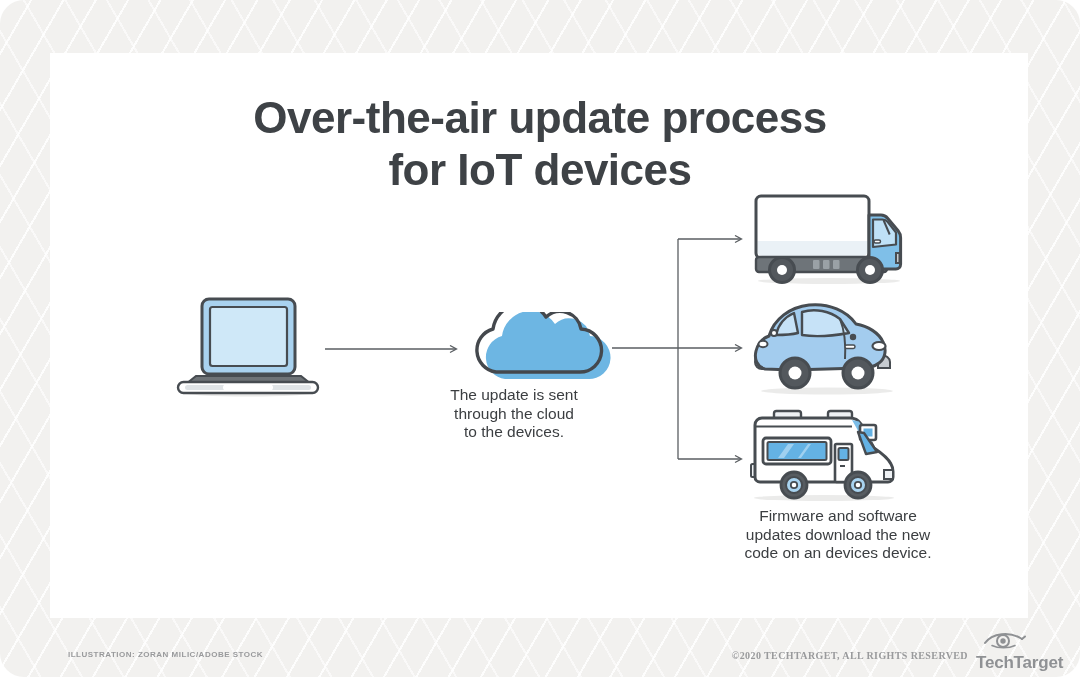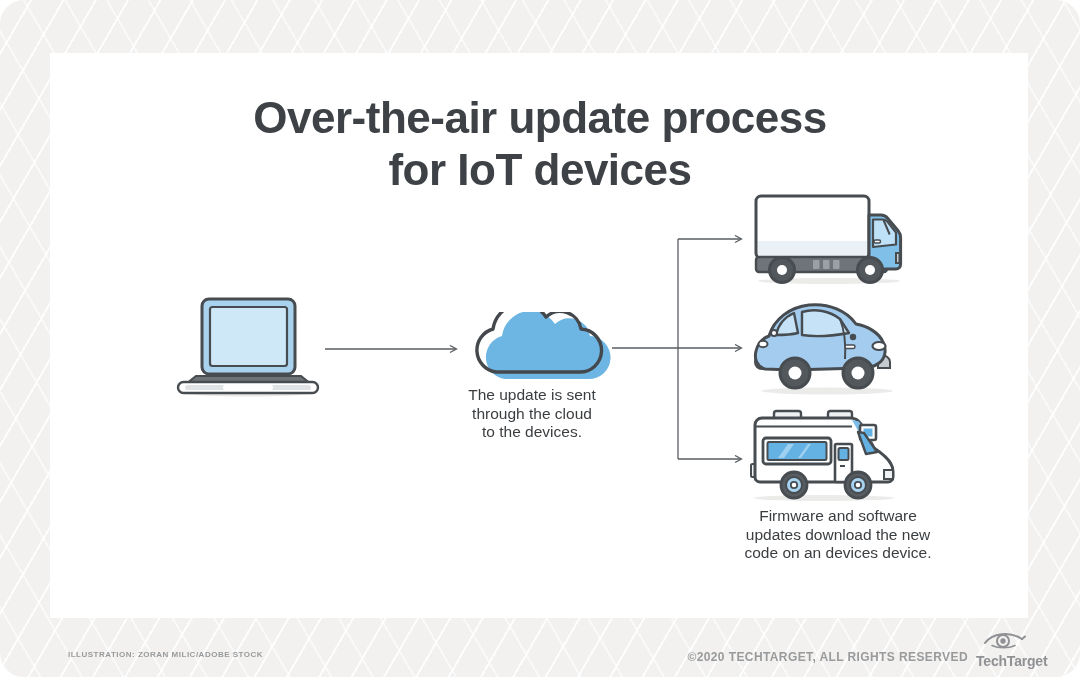--- a/index.html
+++ b/index.html
@@ -17,38 +17,38 @@
   .title{
     position:absolute;left:0;top:92px;width:1080px;text-align:center;
     font-size:44px;line-height:52px;font-weight:bold;letter-spacing:-.5px;
     color:#3e4246;white-space:pre-line;margin:0;
   }
   .caption{
     position:absolute;text-align:center;font-size:15.5px;line-height:18.5px;
     color:#3b3e41;white-space:pre-line;
   }
   .cap-laptop{left:147px;top:408px;width:200px;}
-  .cap-cloud{left:442px;top:386px;width:180px;}
+  .cap-cloud{left:424px;top:386px;width:180px;}
   .cap-devices{left:718px;top:507px;width:240px;}
   .icon{position:absolute;}
   .icon-laptop{left:175px;top:296px;}
   .icon-cloud{left:466px;top:312px;}
   .icon-truck{left:753px;top:193px;}
   .icon-car{left:752px;top:297px;}
   .icon-rv{left:748px;top:408px;}
   .credit{
     position:absolute;left:68px;top:650px;font-size:8px;font-weight:bold;
     letter-spacing:.5px;color:#999a9c;
   }
   .copyright{
-    position:absolute;right:112px;top:650px;font-size:12px;font-weight:bold;
-    letter-spacing:.4px;color:#999a9c;
+    position:absolute;right:112px;top:650px;font-size:10px;font-weight:bold;
+    letter-spacing:.4px;color:#999a9c;font-family:Liberation Serif, serif;
   }
   .brand{position:absolute;right:48px;top:630px;width:56px;text-align:center;}
-  .brand-word{font-size:14px;font-weight:bold;color:#8f9194;letter-spacing:-.2px;margin-top:-1px;}
+  .brand-word{font-size:17px;font-weight:bold;color:#8f9194;letter-spacing:-.2px;margin-top:-1px;}
 </style>
 </head>
 <body>
 
 <div class="stage">
   <div class="card"></div>
 
   <svg class="connectors" viewBox="0 0 1080 677">
     <defs>
       <marker id="arrw" markerWidth="10" markerHeight="10" refX="7" refY="4.5" orient="auto" markerUnits="userSpaceOnUse">

